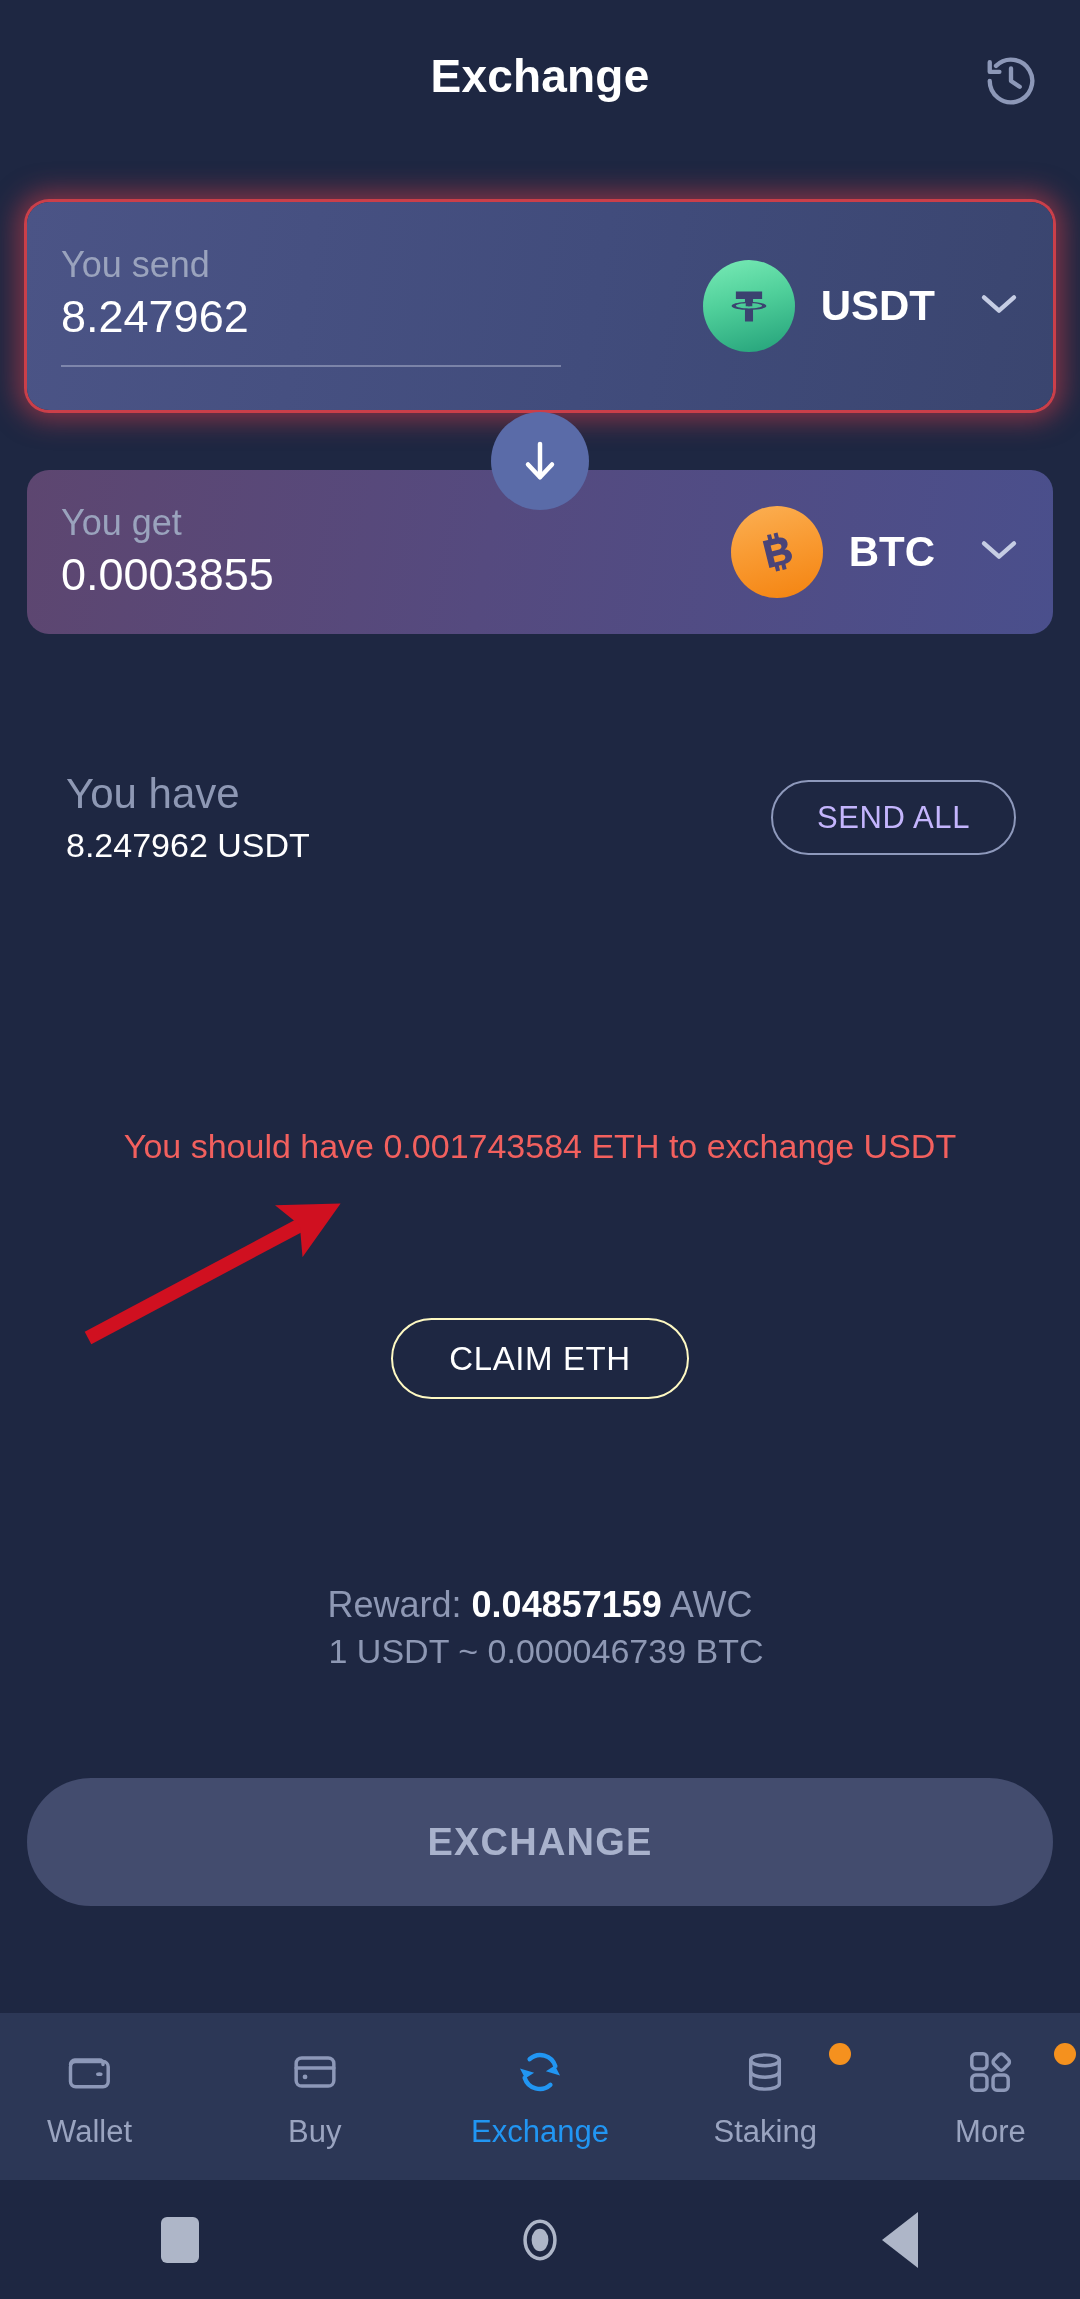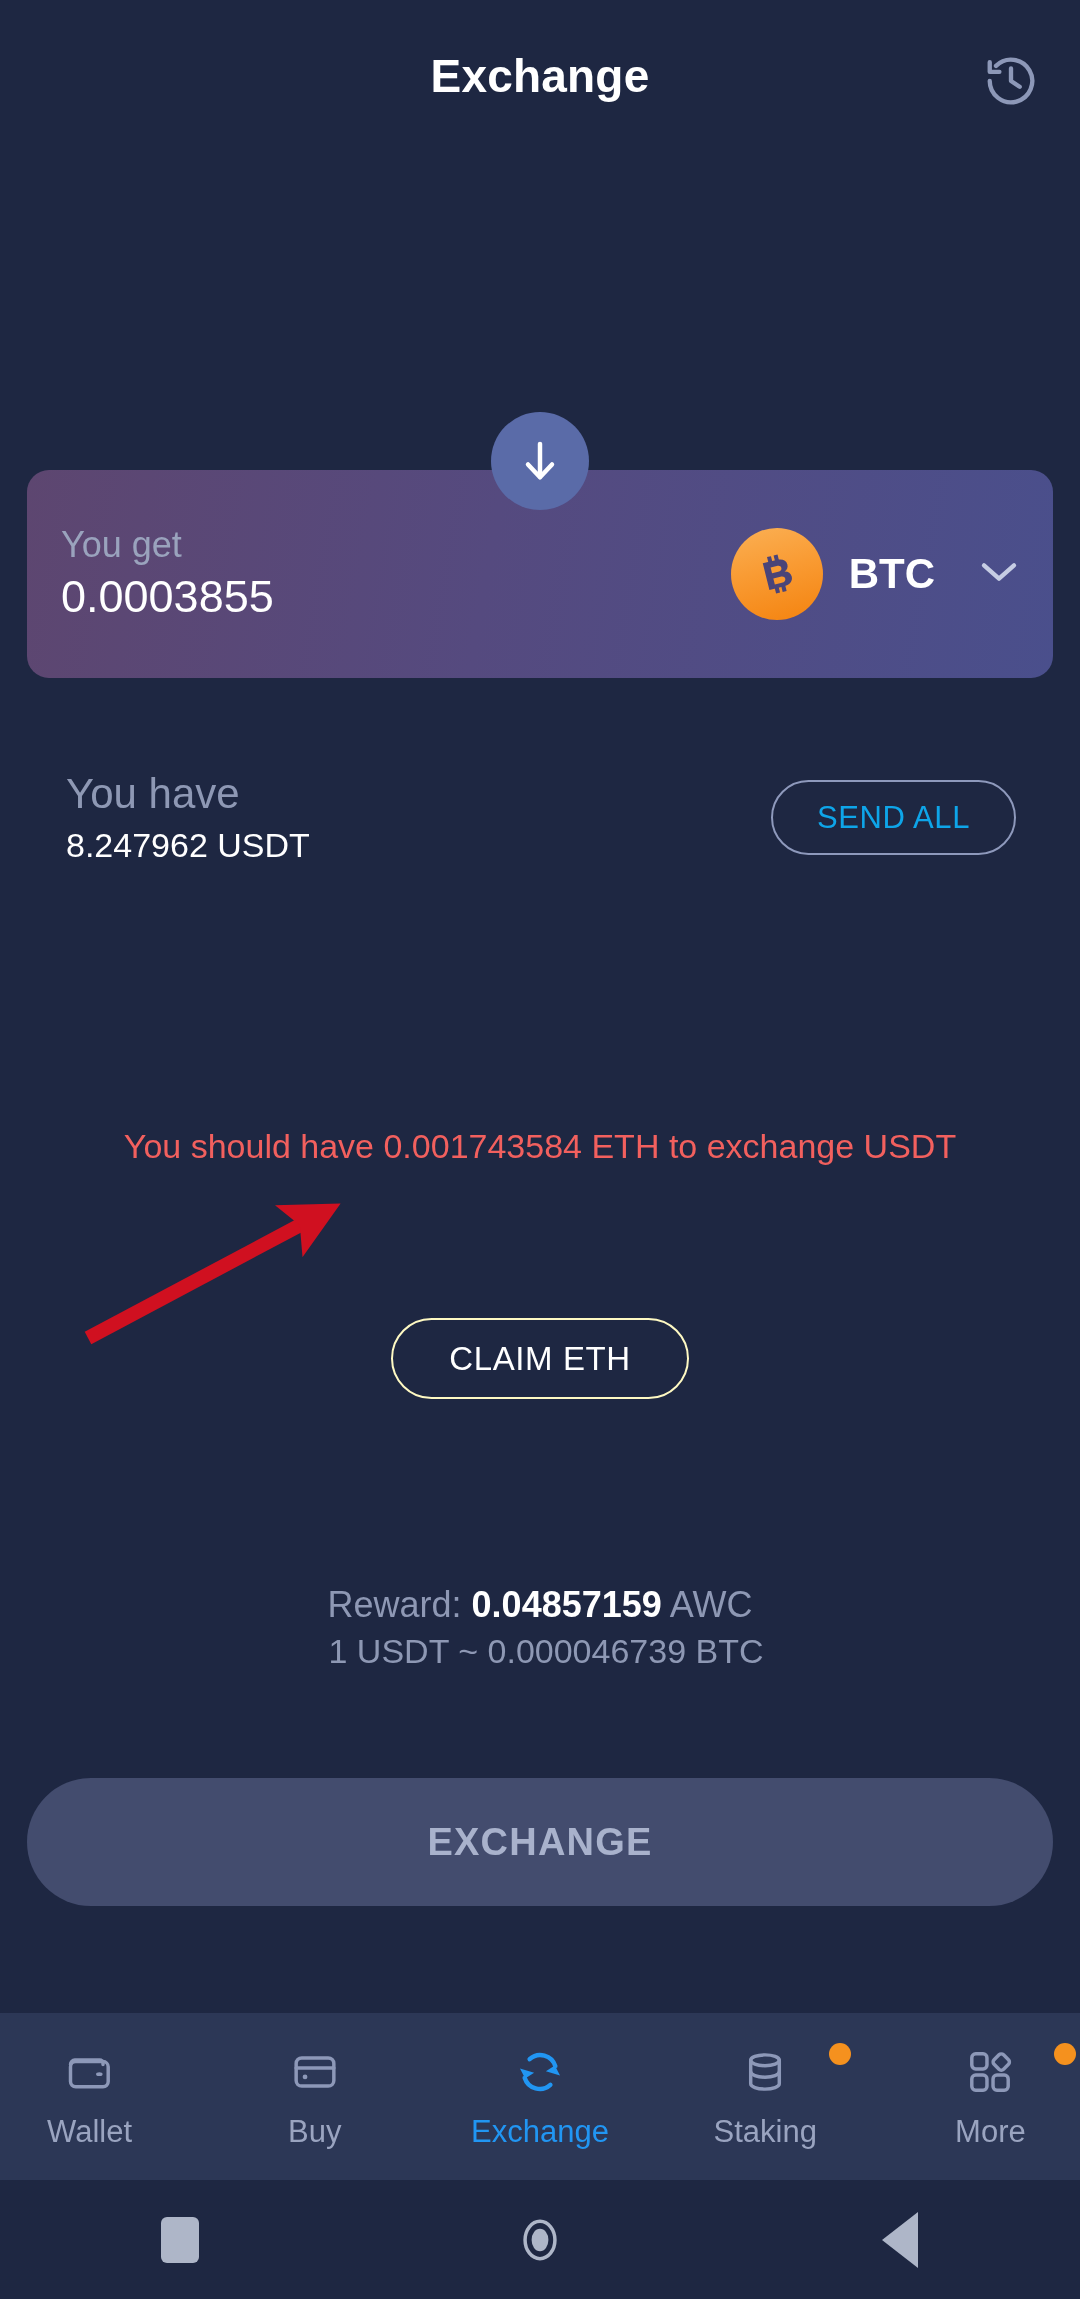--- a/index.html
+++ b/index.html
@@ -31,21 +31,21 @@
     position:absolute; left:27px; width:1026px; border-radius:22px;
     display:flex; align-items:center; padding:0 34px;
   }
   .card-send {
     top:202px; height:208px;
     background:linear-gradient(100deg,#4b5486 0%,#414c7c 55%,#3a456f 100%);
     box-shadow:0 0 26px 10px rgba(214,62,72,0.55),
                0 0 0 3px rgba(206,66,76,0.95);
   }
   .card-get {
-    top:470px; height:208px;
+    top:470px; height:164px;
     background:linear-gradient(100deg,#5d4670 0%,#554a7f 45%,#4a4f8c 100%);
   }
   .card-left { flex:1; display:flex; flex-direction:column; justify-content:center; }
   .card-label { font-size:36px; color:#9aa3bd; margin-bottom:6px; line-height:1.1; }
   .card-amount { font-size:45px; color:#ffffff; line-height:1.15; }
   .card-underline {
     height:2px; background:rgba(190,198,220,0.45);
     width:500px; margin-top:22px;
   }
   .card-right { display:flex; align-items:center; gap:0; }
@@ -66,21 +66,21 @@
   
   .have-row {
     position:absolute; left:66px; top:766px; width:950px;
     display:flex; align-items:center; justify-content:space-between;
   }
   .have-left { display:flex; flex-direction:column; }
   .muted-label { font-size:42px; color:#8e98b4; line-height:1.35; }
   .value-white { font-size:34px; color:#ffffff; line-height:1.35; }
   .pill-btn {
     border:2px solid #8e99bc; border-radius:42px; background:transparent;
-    color:#0ea5e9; font-size:31px; letter-spacing:0.6px;
+    color:#c4b5fd; font-size:31px; letter-spacing:0.6px;
     padding:20px 44px; line-height:1;
   }
 
   .fee-block { position:absolute; left:66px; top:920px; }
   .fee-value { font-size:34px; color:#ffffff; line-height:1.35; }
   .fee-unit { color:#8e98b4; }
   .fee-usd { font-size:34px; color:#8e98b4; line-height:1.35; }
 
   .error-msg {
     position:absolute; left:60px; top:1124px; width:960px;
@@ -153,20 +153,41 @@
     <div class="header-title">Exchange</div>
   </div>
   <div class="history-btn">
     <svg width="58" height="58" viewBox="0 0 24 24" fill="none" stroke="#8d98b8" stroke-width="1.8" stroke-linecap="round" stroke-linejoin="round">
       <path d="M3.2 12a8.8 8.8 0 1 0 2.6-6.25"></path>
       <polyline points="3.2,4.2 3.2,8.2 7.2,8.2"></polyline>
       <polyline points="12,6.8 12,12 15.6,14.4"></polyline>
     </svg>
   </div>
 
+  <div class="card card-send">
+    <div class="card-left">
+      <div class="card-label">You send</div>
+      <div class="card-amount">8.247962</div>
+      <div class="card-underline"></div>
+    </div>
+    <div class="card-right">
+      <div class="coin-logo coin-usdt">
+        <svg width="60" height="60" viewBox="0 0 32 32">
+          <path d="M9 8.2h14v4.1h-4.85v1.62c4.05.2 7.1 1.05 7.1 2.06 0 1.01-3.05 1.86-7.1 2.06v6.2h-4.3v-6.2c-4.05-.2-7.1-1.05-7.1-2.06 0-1.01 3.05-1.86 7.1-2.06v-1.62H9V8.2z
+                   M16 17.3c3.85 0 7-.62 7-1.38 0-.64-2.23-1.18-5.25-1.33v1.6c-.56.04-1.14.06-1.75.06s-1.19-.02-1.75-.06v-1.6c-3.02.15-5.25.69-5.25 1.33 0 .76 3.15 1.38 7 1.38z" fill="#3b4270"></path>
+        </svg>
+      </div>
+      <div class="coin-symbol">USDT</div>
+      <div class="chev">
+        <svg width="40" height="26" viewBox="0 0 24 14" fill="none" stroke="#c6cde4" stroke-width="2.6" stroke-linecap="round" stroke-linejoin="round">
+          <polyline points="3,3 12,11 21,3"></polyline>
+        </svg>
+      </div>
+    </div>
+  </div>
 
   <div class="swap-btn">
     <svg width="42" height="48" viewBox="0 0 24 28" fill="none" stroke="#ffffff" stroke-width="2.6" stroke-linecap="round" stroke-linejoin="round">
       <line x1="12" y1="4" x2="12" y2="23"></line>
       <polyline points="5,16 12,23.5 19,16"></polyline>
     </svg>
   </div>
 
   <div class="card card-get">
     <div class="card-left">

